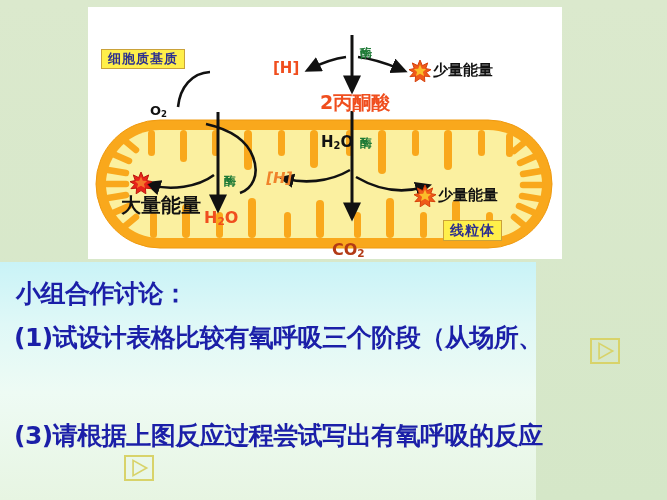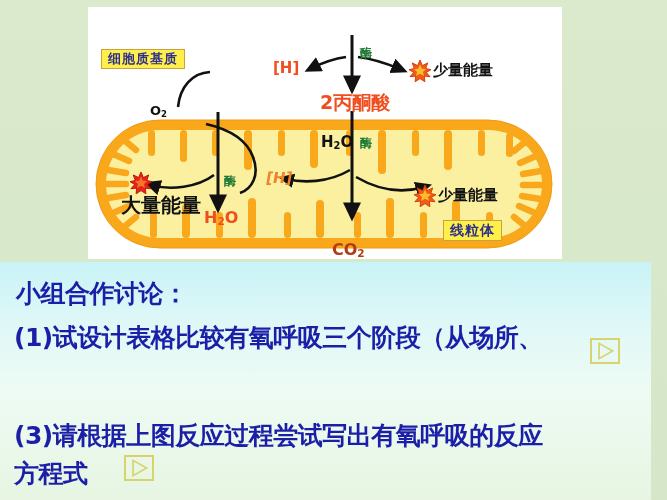--- a/index.html
+++ b/index.html
@@ -78,21 +78,21 @@
     position: absolute;
     width: 22px;
     height: 22px;
   }
 
   
   #text-panel {
     position: absolute;
     left: 0;
     top: 262px;
-    width: 651px;
+    width: 536px;
     height: 238px;
     background: linear-gradient(180deg, #c9f3f7 0%, #dff8f7 26%, #eefbf4 55%, #e7f5e2 100%);
   }
   #text-panel .line {
     position: absolute;
     color: #1b1fa8;
     font-family: "DejaVu Sans", sans-serif;
     font-weight: bold;
     white-space: nowrap;
     letter-spacing: -0.5px;
@@ -264,21 +264,20 @@
 
 
     <div class="playbtn" style="left:590px; top:338px; top:76px;">
       <svg viewBox="0 0 30 26" width="26" height="22">
         <polygon points="8,4 24,13 8,22" fill="none" stroke="#d8d36a" stroke-width="2"></polygon>
       </svg>
     </div>
 
     <div class="line" style="left:14px; top:157px; font-size:25px;">(3)请根据上图反应过程尝试写出有氧呼吸的反应</div>
 
-    <div class="line" style="left:14px; top:195px; font-size:25px;">方程式</div>
 
     <div class="playbtn" style="left:124px; top:193px;">
       <svg viewBox="0 0 30 26" width="26" height="22">
         <polygon points="8,4 24,13 8,22" fill="none" stroke="#d8d36a" stroke-width="2"></polygon>
       </svg>
     </div>
 
   </div>
 
 </div>

